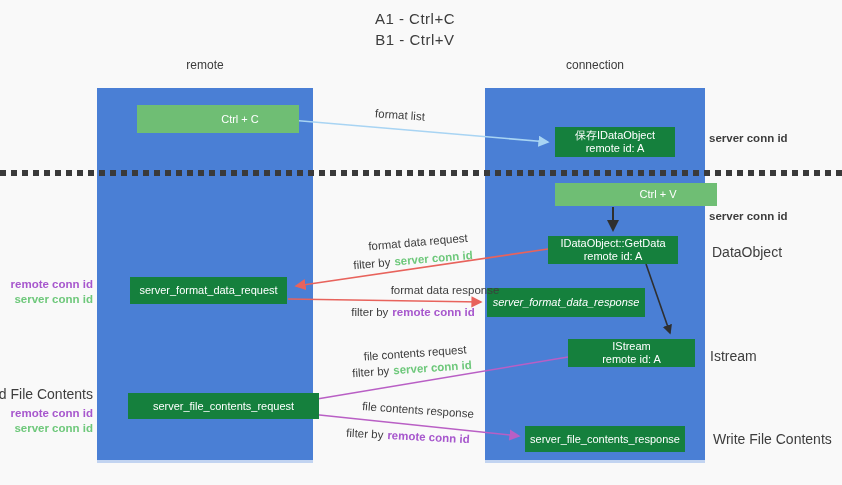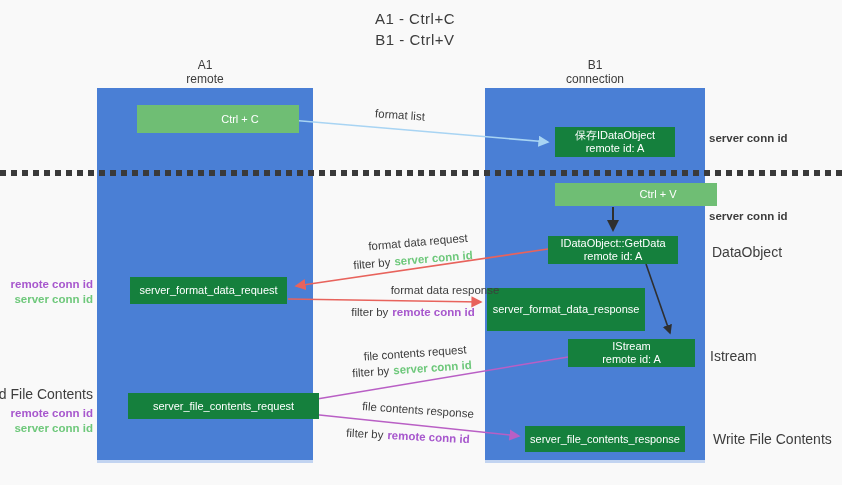--- a/index.html
+++ b/index.html
@@ -62,25 +62,23 @@
 <body>
 
 <div class="canvas">
 
   <div class="title">
     <div>A1 - Ctrl+C</div>
     <div>B1 - Ctrl+V</div>
   </div>
 
   <div class="col-header" style="left:145px;">
-    <div>A1</div>
     <div>remote</div>
   </div>
   <div class="col-header" style="left:535px;">
-    <div>B1</div>
     <div>connection</div>
   </div>
 
   <div class="lifeline left"></div>
   <div class="lifeline right"></div>
 
   <div class="dotted-sep"></div>
 
   <svg class="arrows" viewBox="0 0 842 485">
     <defs>
@@ -121,21 +119,21 @@
 
   <div class="node orange" style="left:548px;top:236px;width:130px;height:28px;">
     <span>IDataObject::GetData</span>
     <span>remote id: A</span>
   </div>
 
   <div class="node orange" style="left:130px;top:277px;width:157px;height:27px;">
     <span>server_format_data_request</span>
   </div>
 
-  <div class="node orange" style="left:487px;top:288px;width:158px;height:43px;">
+  <div class="node orange" style="left:487px;top:288px;width:158px;height:29px;font-style:italic;">
     <span>server_format_data_response</span>
   </div>
 
   <div class="node orange" style="left:568px;top:339px;width:127px;height:28px;">
     <span>IStream</span>
     <span>remote id: A</span>
   </div>
 
   <div class="node orange" style="left:128px;top:393px;width:191px;height:26px;">
     <span>server_file_contents_request</span>

